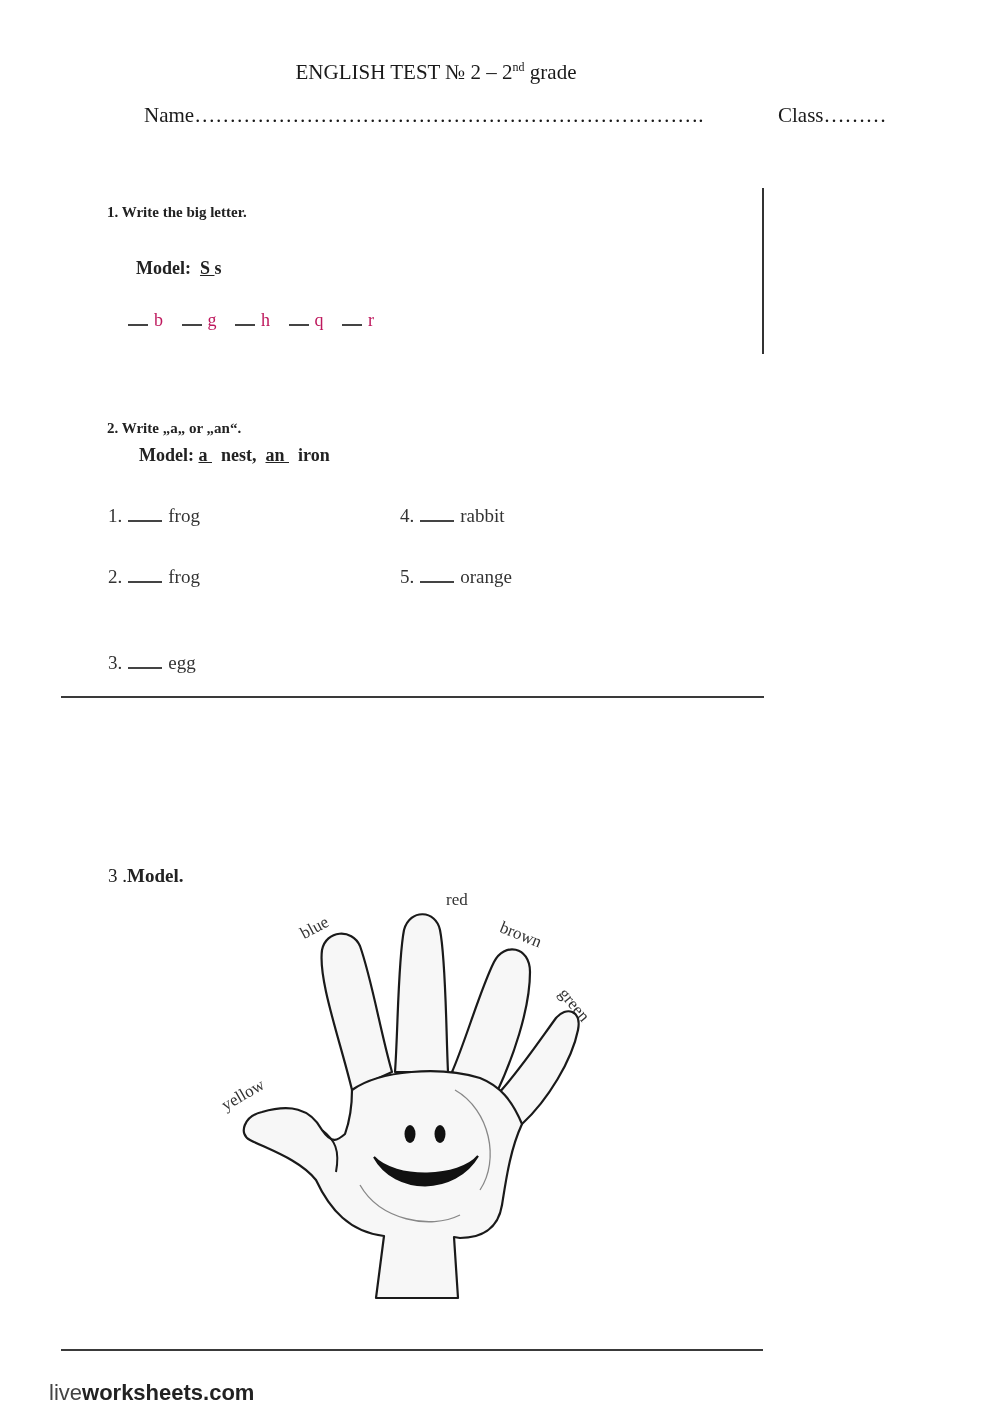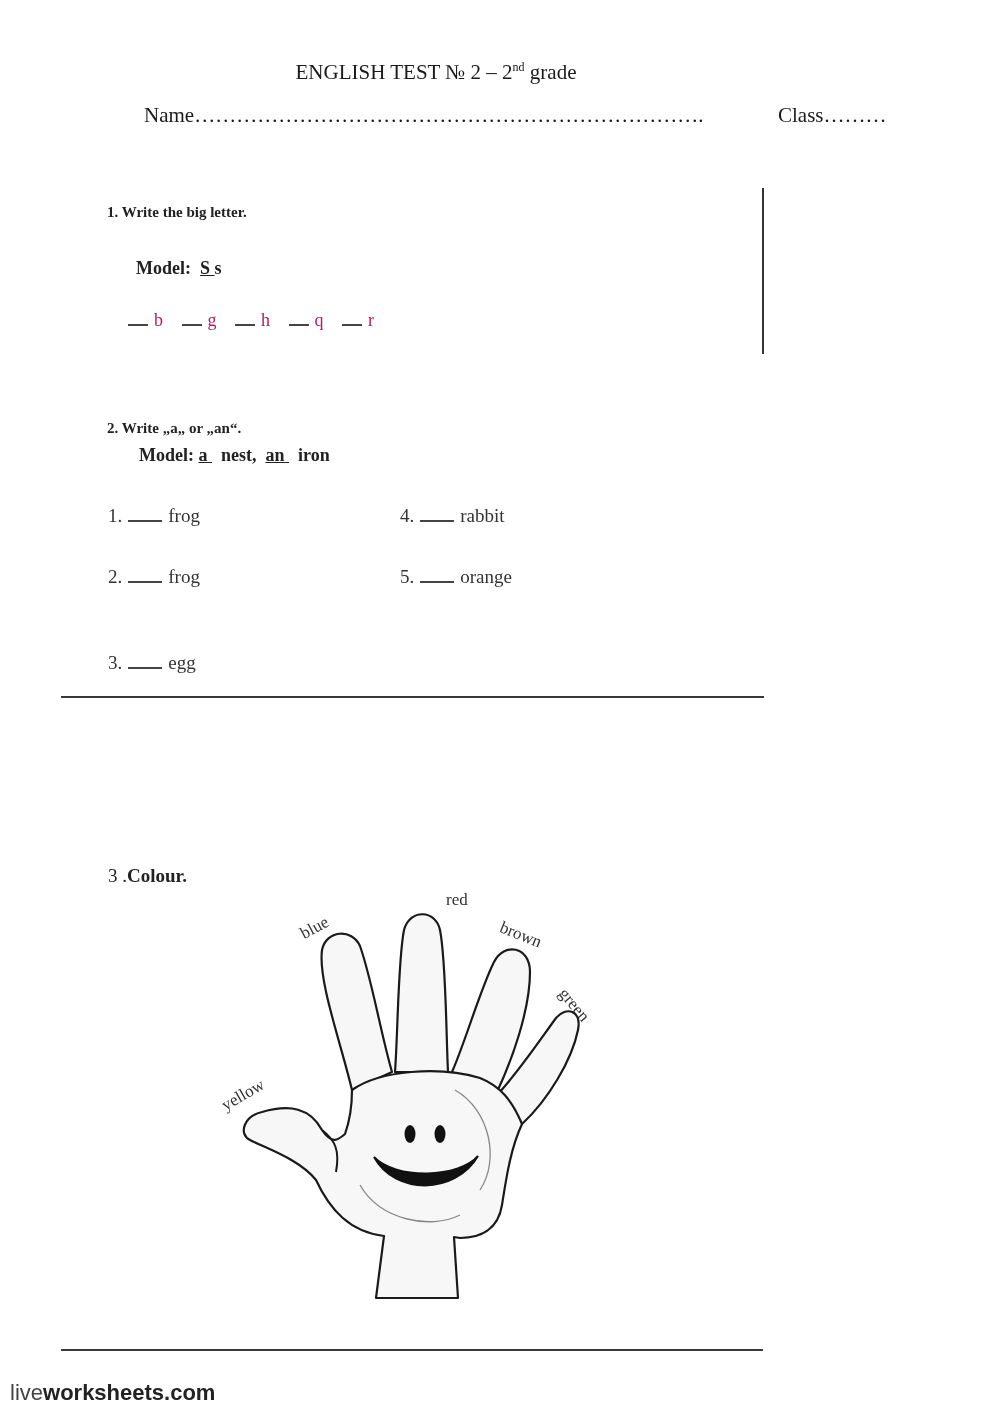--- a/index.html
+++ b/index.html
@@ -14,21 +14,21 @@
   .q-head { font-size:15px; font-weight:bold; color:#222; }
   .model { font-size:18px; font-weight:bold; color:#222;margin-left:8px; }
   .u { text-decoration:underline; }
   .letters { font-size:18px; color:#be185d; letter-spacing:0.5px;text-align:center; }
   .letters span.item { margin-right:13px; }
   .blank-short { display:inline-block; width:20px; border-bottom:2px solid #444; margin-right:6px; vertical-align:baseline; }
   .blank { display:inline-block; width:34px; border-bottom:2px solid #444; margin:0 6px; }
   .art-item { font-size:19px; color:#333; }
   .hand-label { font-size:17px; color:#333; font-family:"Liberation Serif", serif; }
   .logo { left:10px; top:1380px; font-family:"Liberation Sans", sans-serif; font-size:22px; color:#222; }
-  .logo .light { font-weight:normal; color:#444; }
+  .logo .light { font-weight:normal; color:#444;margin-left:39px; }
   .logo .bold { font-weight:bold; }
 </style>
 </head>
 <body>
 
 <div class="abs title"><span>ENGLISH TEST № 2 – 2</span><sup>nd</sup><span> grade</span></div>
 <div class="abs name-line">Name……………………………………………………………….</div>
 <div class="abs class-line">Class………</div>
 
 <div class="abs vline"></div>
@@ -57,21 +57,21 @@
 
 <div class="abs art-item" style="left:108px;top:505px;"><span>1.</span><span class="blank"></span><span>frog</span></div>
 <div class="abs art-item" style="left:108px;top:566px;"><span>2.</span><span class="blank"></span><span>frog</span></div>
 <div class="abs art-item" style="left:108px;top:652px;"><span>3.</span><span class="blank"></span><span>egg</span></div>
 <div class="abs art-item" style="left:400px;top:505px;"><span>4.</span><span class="blank"></span><span>rabbit</span></div>
 <div class="abs art-item" style="left:400px;top:566px;"><span>5.</span><span class="blank"></span><span>orange</span></div>
 
 <div class="abs hrule" style="left:61px;top:696px;width:703px;"></div>
 
 <div class="abs" style="left:108px;top:865px;font-size:19px;color:#222;">
-  <span>3 .</span><b>Colour.</b>
+  <span>3 .</span><b>Model.</b>
 </div>
 
 <div class="abs hand-label" style="left:300px;top:918px;transform:rotate(-28deg);">blue</div>
 <div class="abs hand-label" style="left:406px;top:890px;margin-left:40px;">red</div>
 <div class="abs hand-label" style="left:499px;top:925px;transform:rotate(22deg);">brown</div>
 <div class="abs hand-label" style="left:555px;top:995px;transform:rotate(50deg);">green</div>
 <div class="abs hand-label" style="left:220px;top:1085px;transform:rotate(-30deg);">yellow</div>
 
 <svg class="abs" style="left:0;top:0;" width="1000" height="1413">
   <g fill="#f7f7f7" stroke="#1a1a1a" stroke-width="2.2" stroke-linejoin="round">

